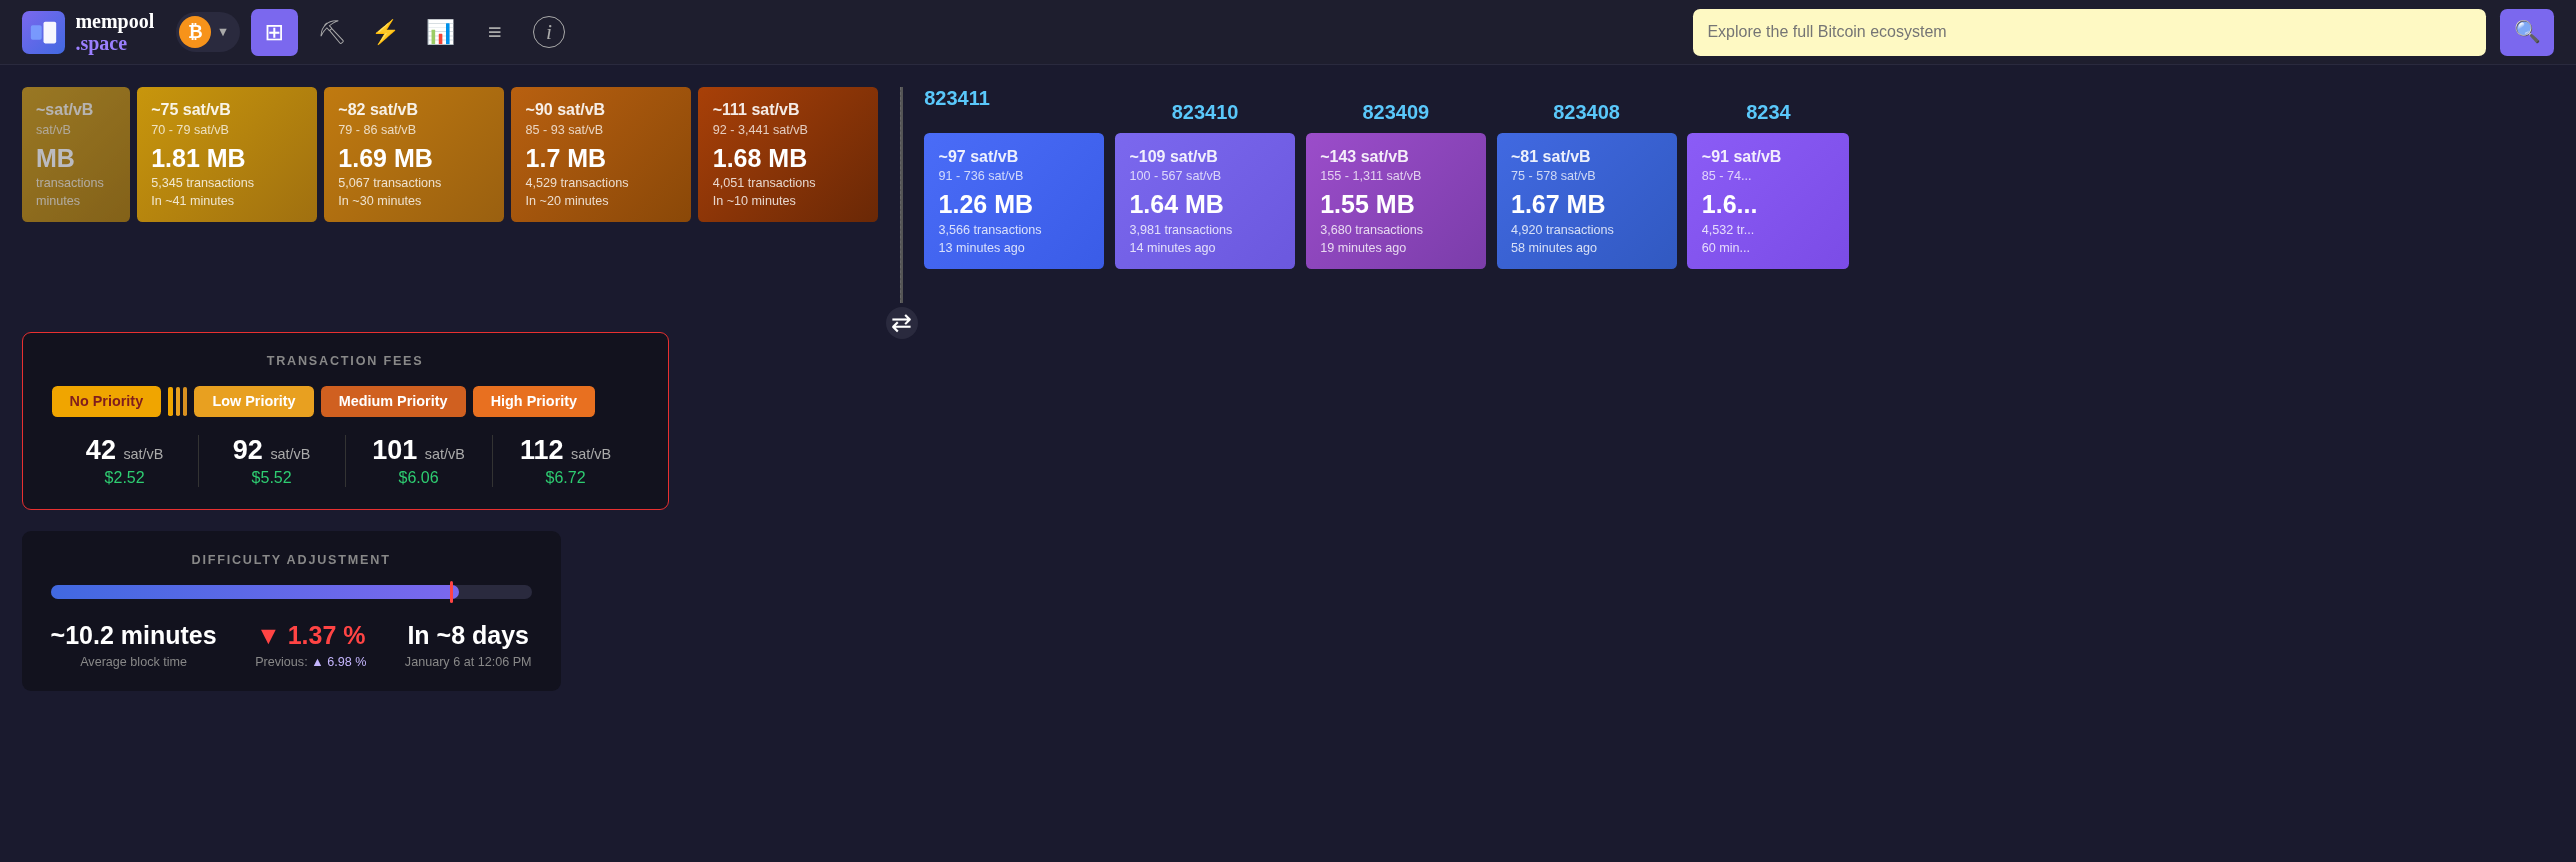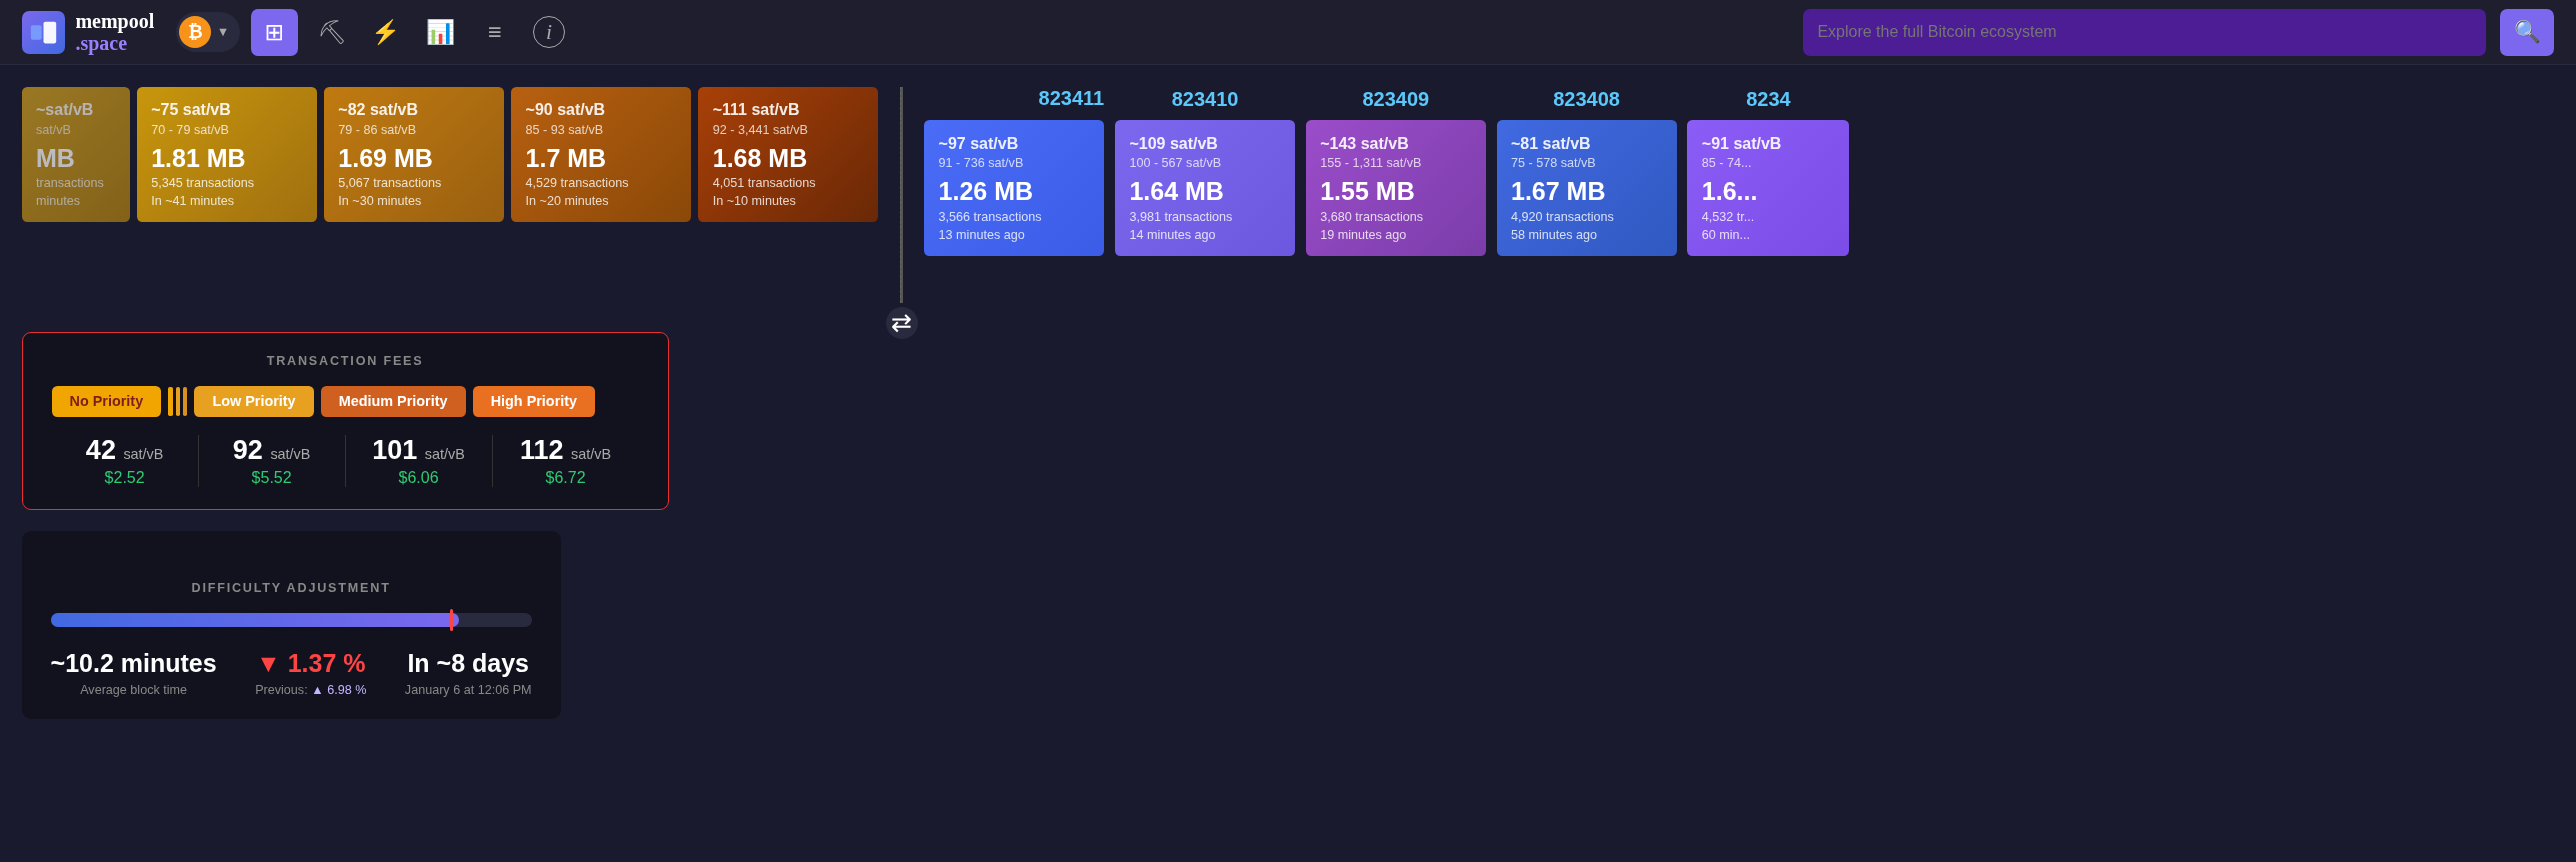--- a/index.html
+++ b/index.html
@@ -96,24 +96,24 @@
       justify-content: center;
       cursor: pointer;
       border-radius: 7.2px;
       color: #aaa;
       font-size: 23.4px;
     }
     .nav-spacer { flex: 1; }
     .search-bar {
       display: flex;
       align-items: center;
-      background: #4c1d95;
+      background: #fef9c3;
       border-radius: 7.2px;
       padding: 0 14.4px;
-      width: 683px;
+      width: 793px;
       height: 47px;
       gap: 7.2px;
     }
     .search-input {
       background: none;
       border: none;
       outline: none;
       color: #888;
       font-size: 16px;
       flex: 1;
@@ -349,21 +349,20 @@
       flex: 1;
       min-width: 539px;
     }
     .diff-title {
       text-align: center;
       font-size: 12.6px;
       font-weight: 600;
       letter-spacing: 1.8px;
       color: #888;
       margin-bottom: 18px;
-      margin-top: 28px;
     }
     .diff-progress-bar {
       width: 100%;
       height: 14.4px;
       background: #2a2a3e;
       border-radius: 7.2px;
       margin-bottom: 21.6px;
       position: relative;
       overflow: visible;
     }
@@ -509,21 +508,21 @@
         <div class="block-time">In ~10 minutes</div>
       </div>
     </div>
 
     <div class="divider-line">
       <div class="swap-icon">⇄</div>
     </div>
 
     <div class="mined-blocks">
 
-      <div style="display:flex;flex-direction:column;align-items:flex-end;gap:7px;">
+      <div style="display:flex;flex-direction:column;align-items:flex-start;gap:20px;">
         <div class="block-number">823411</div>
         <div class="block-card mined-blue">
           <div class="block-top-label">~97 sat/vB</div>
           <div class="block-range">91 - 736 sat/vB</div>
           <div class="block-size">1.26 MB</div>
           <div class="block-txs">3,566 transactions</div>
           <div class="block-time">13 minutes ago</div>
         </div>
       </div>
 

